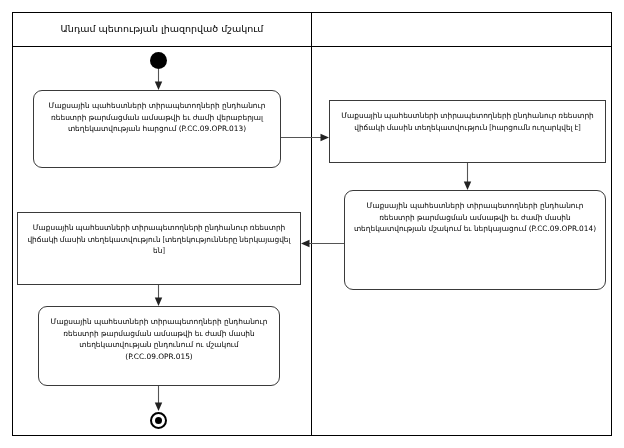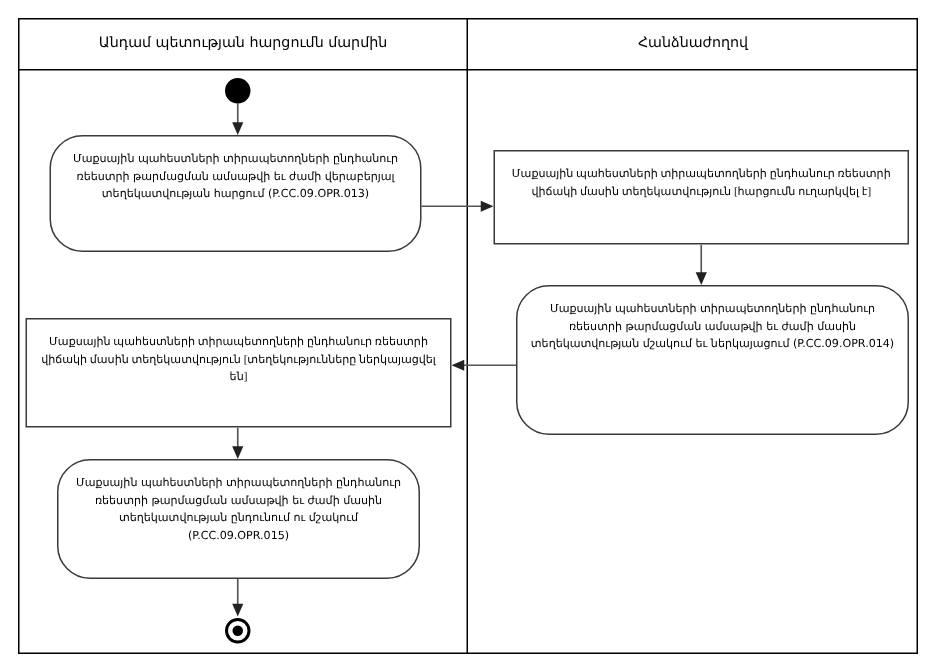--- a/index.html
+++ b/index.html
@@ -69,21 +69,21 @@
     background: #ffffff;
     display: flex;
     align-items: flex-start;
     justify-content: center;
     text-align: center;
     font-size: 7.4px;
     line-height: 11.6px;
     padding: 9px 8px 0 8px;
     z-index: 3;
   }
-  .node.rounded { border-radius: 22px; text-align: center; }
+  .node.rounded { border-radius: 9px; text-align: center; }
   .node.square  { border-radius: 0; font-family: Liberation Serif, serif; }
   .node .node-text { display: block; width: 100%; }
 
   
   .initial-node {
     position: absolute;
     width: 17px;
     height: 17px;
     border-radius: 50%;
     background: #000000;
@@ -123,22 +123,21 @@
 </style>
 </head>
 <body>
 
 <div id="diagram-root">
 
   <div class="lane-frame"></div>
   <div class="lane-divider"></div>
   <div class="lane-header-rule"></div>
 
-  <div class="lane-title left">Անդամ պետության հարցումն մարմին</div>
-  <div class="lane-title right">Հանձնաժողով</div>
+  <div class="lane-title left">Անդամ պետության լիազորված մշակում</div>
 
   <svg class="edge-layer" width="624" height="448" viewBox="0 0 624 448">
 
     <line x1="158.5" y1="69" x2="158.5" y2="83"></line>
     <polygon points="158.5,90 154.8,81.5 162.2,81.5"></polygon>
 
     <line x1="281" y1="137.5" x2="322" y2="137.5"></line>
     <polygon points="329,137.5 320.5,133.8 320.5,141.2"></polygon>
 
     <line x1="467.5" y1="163" x2="467.5" y2="183"></line>

